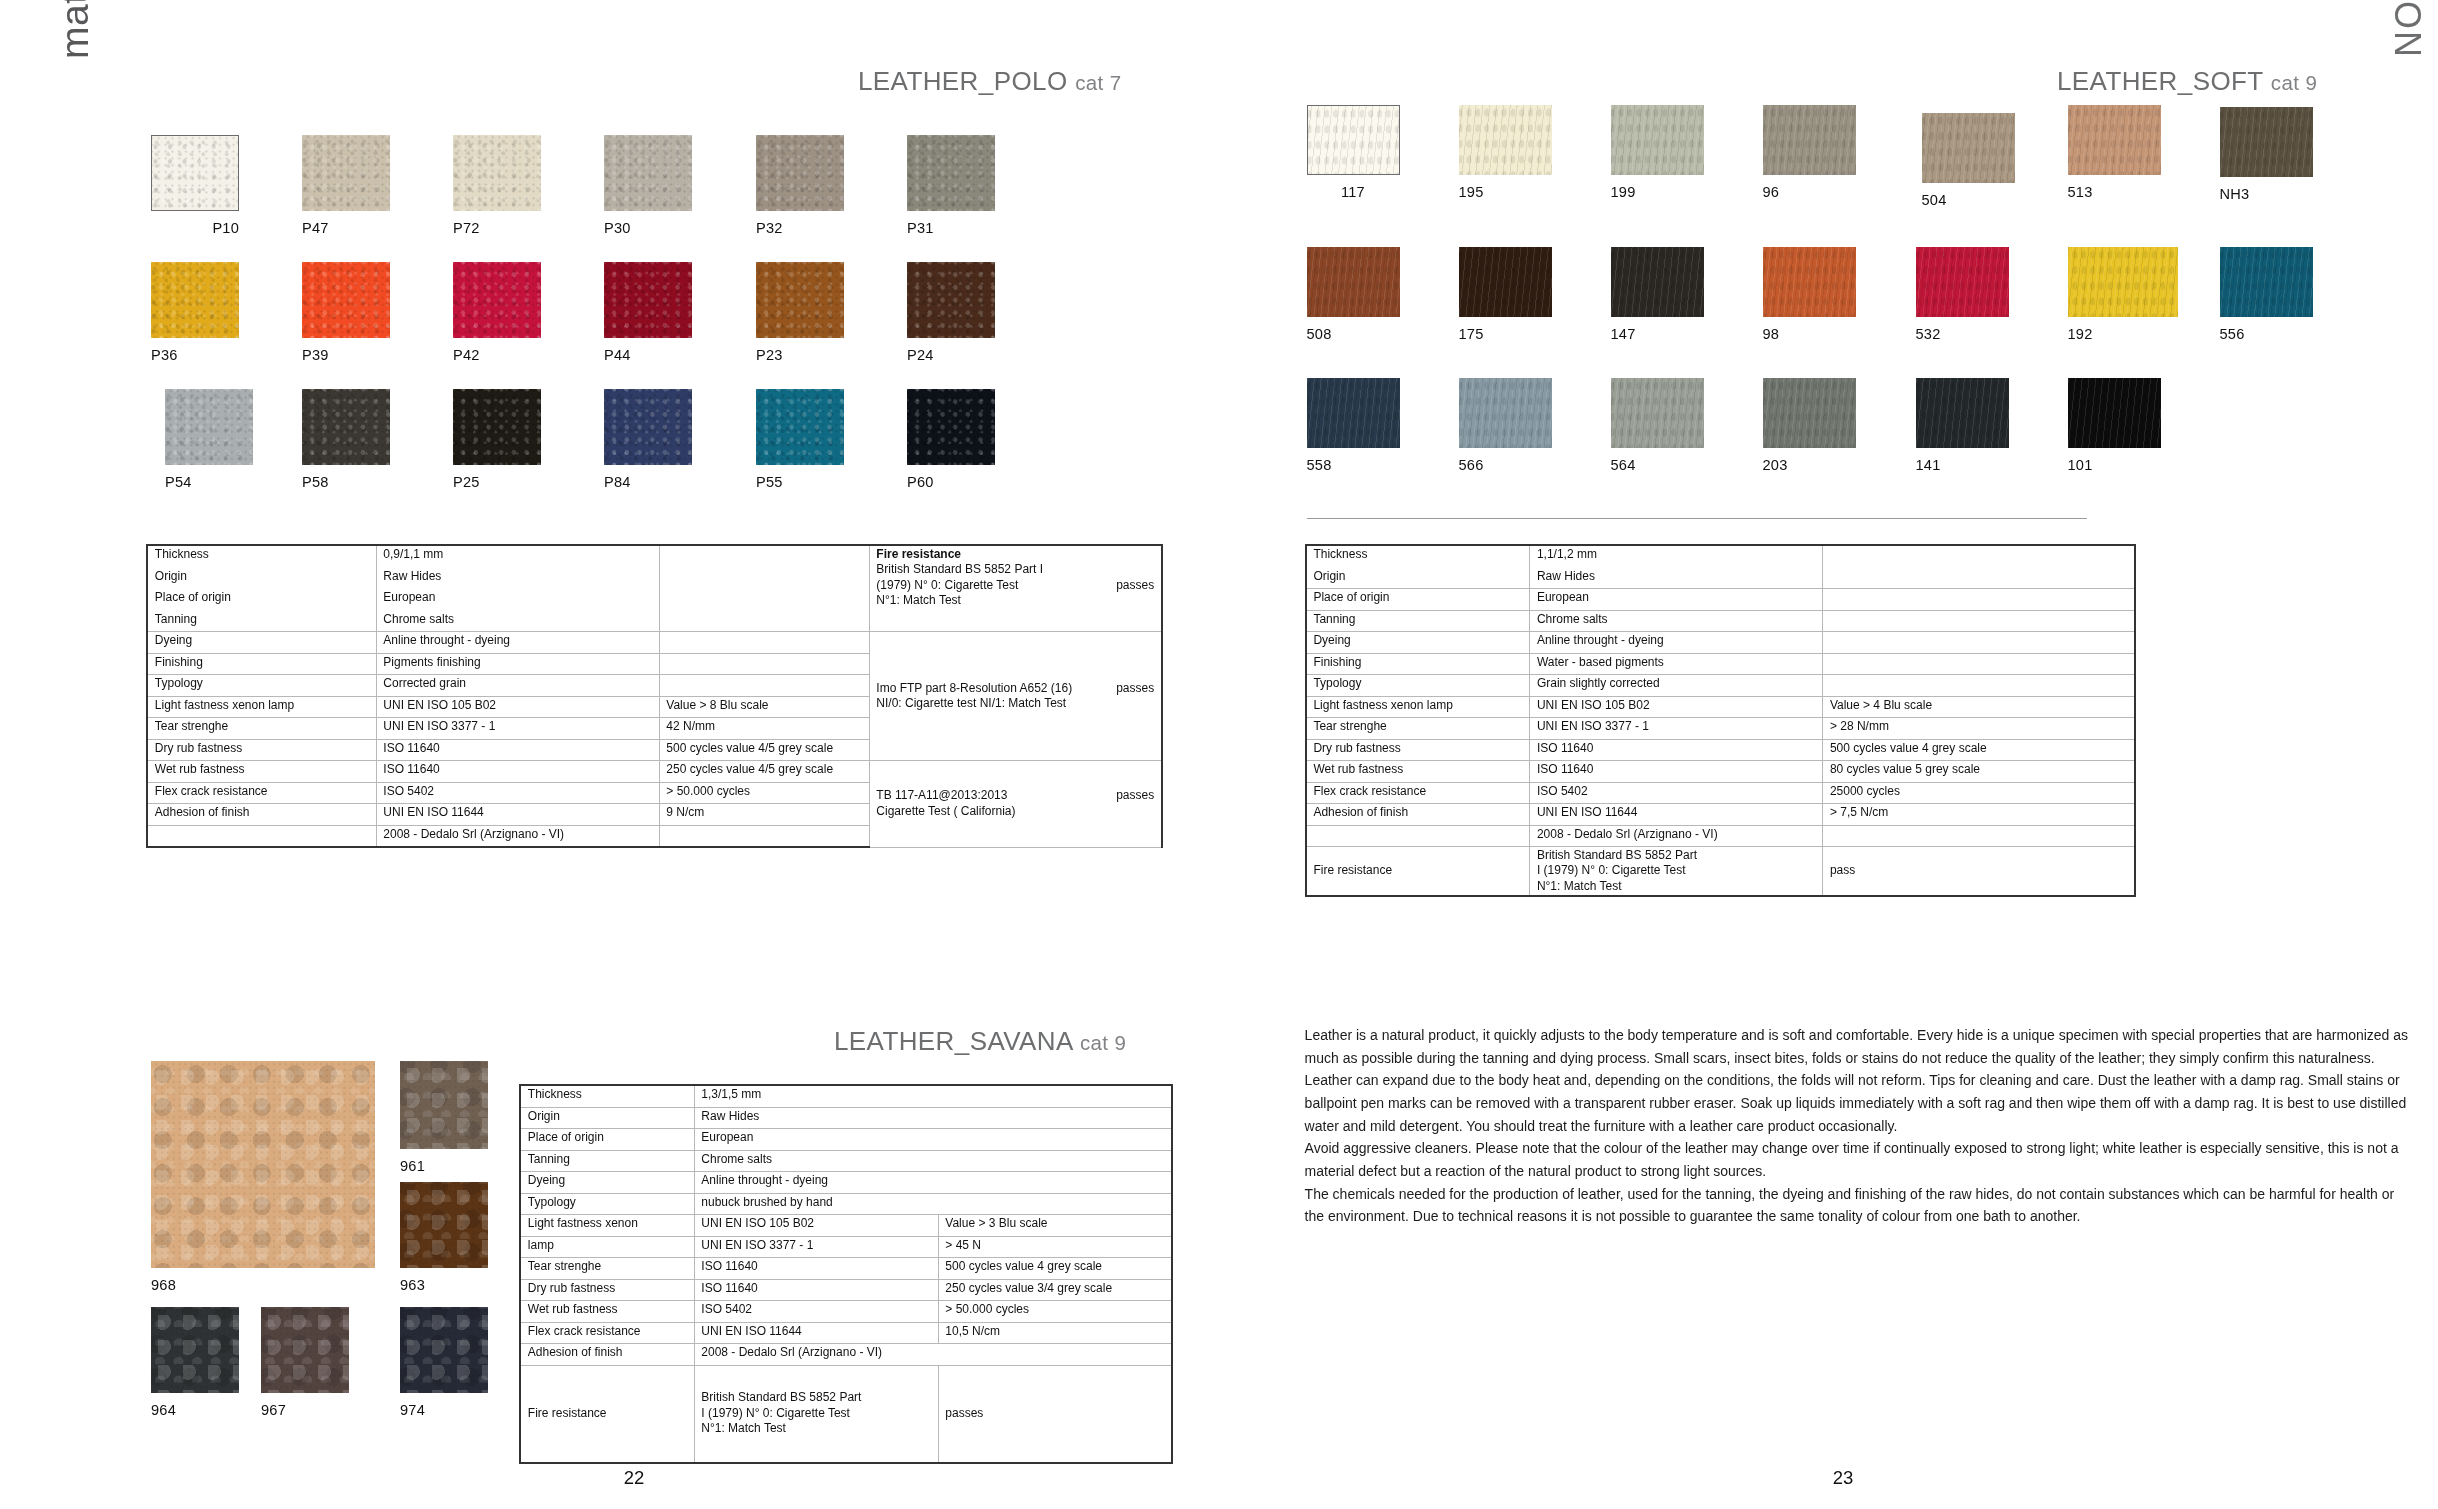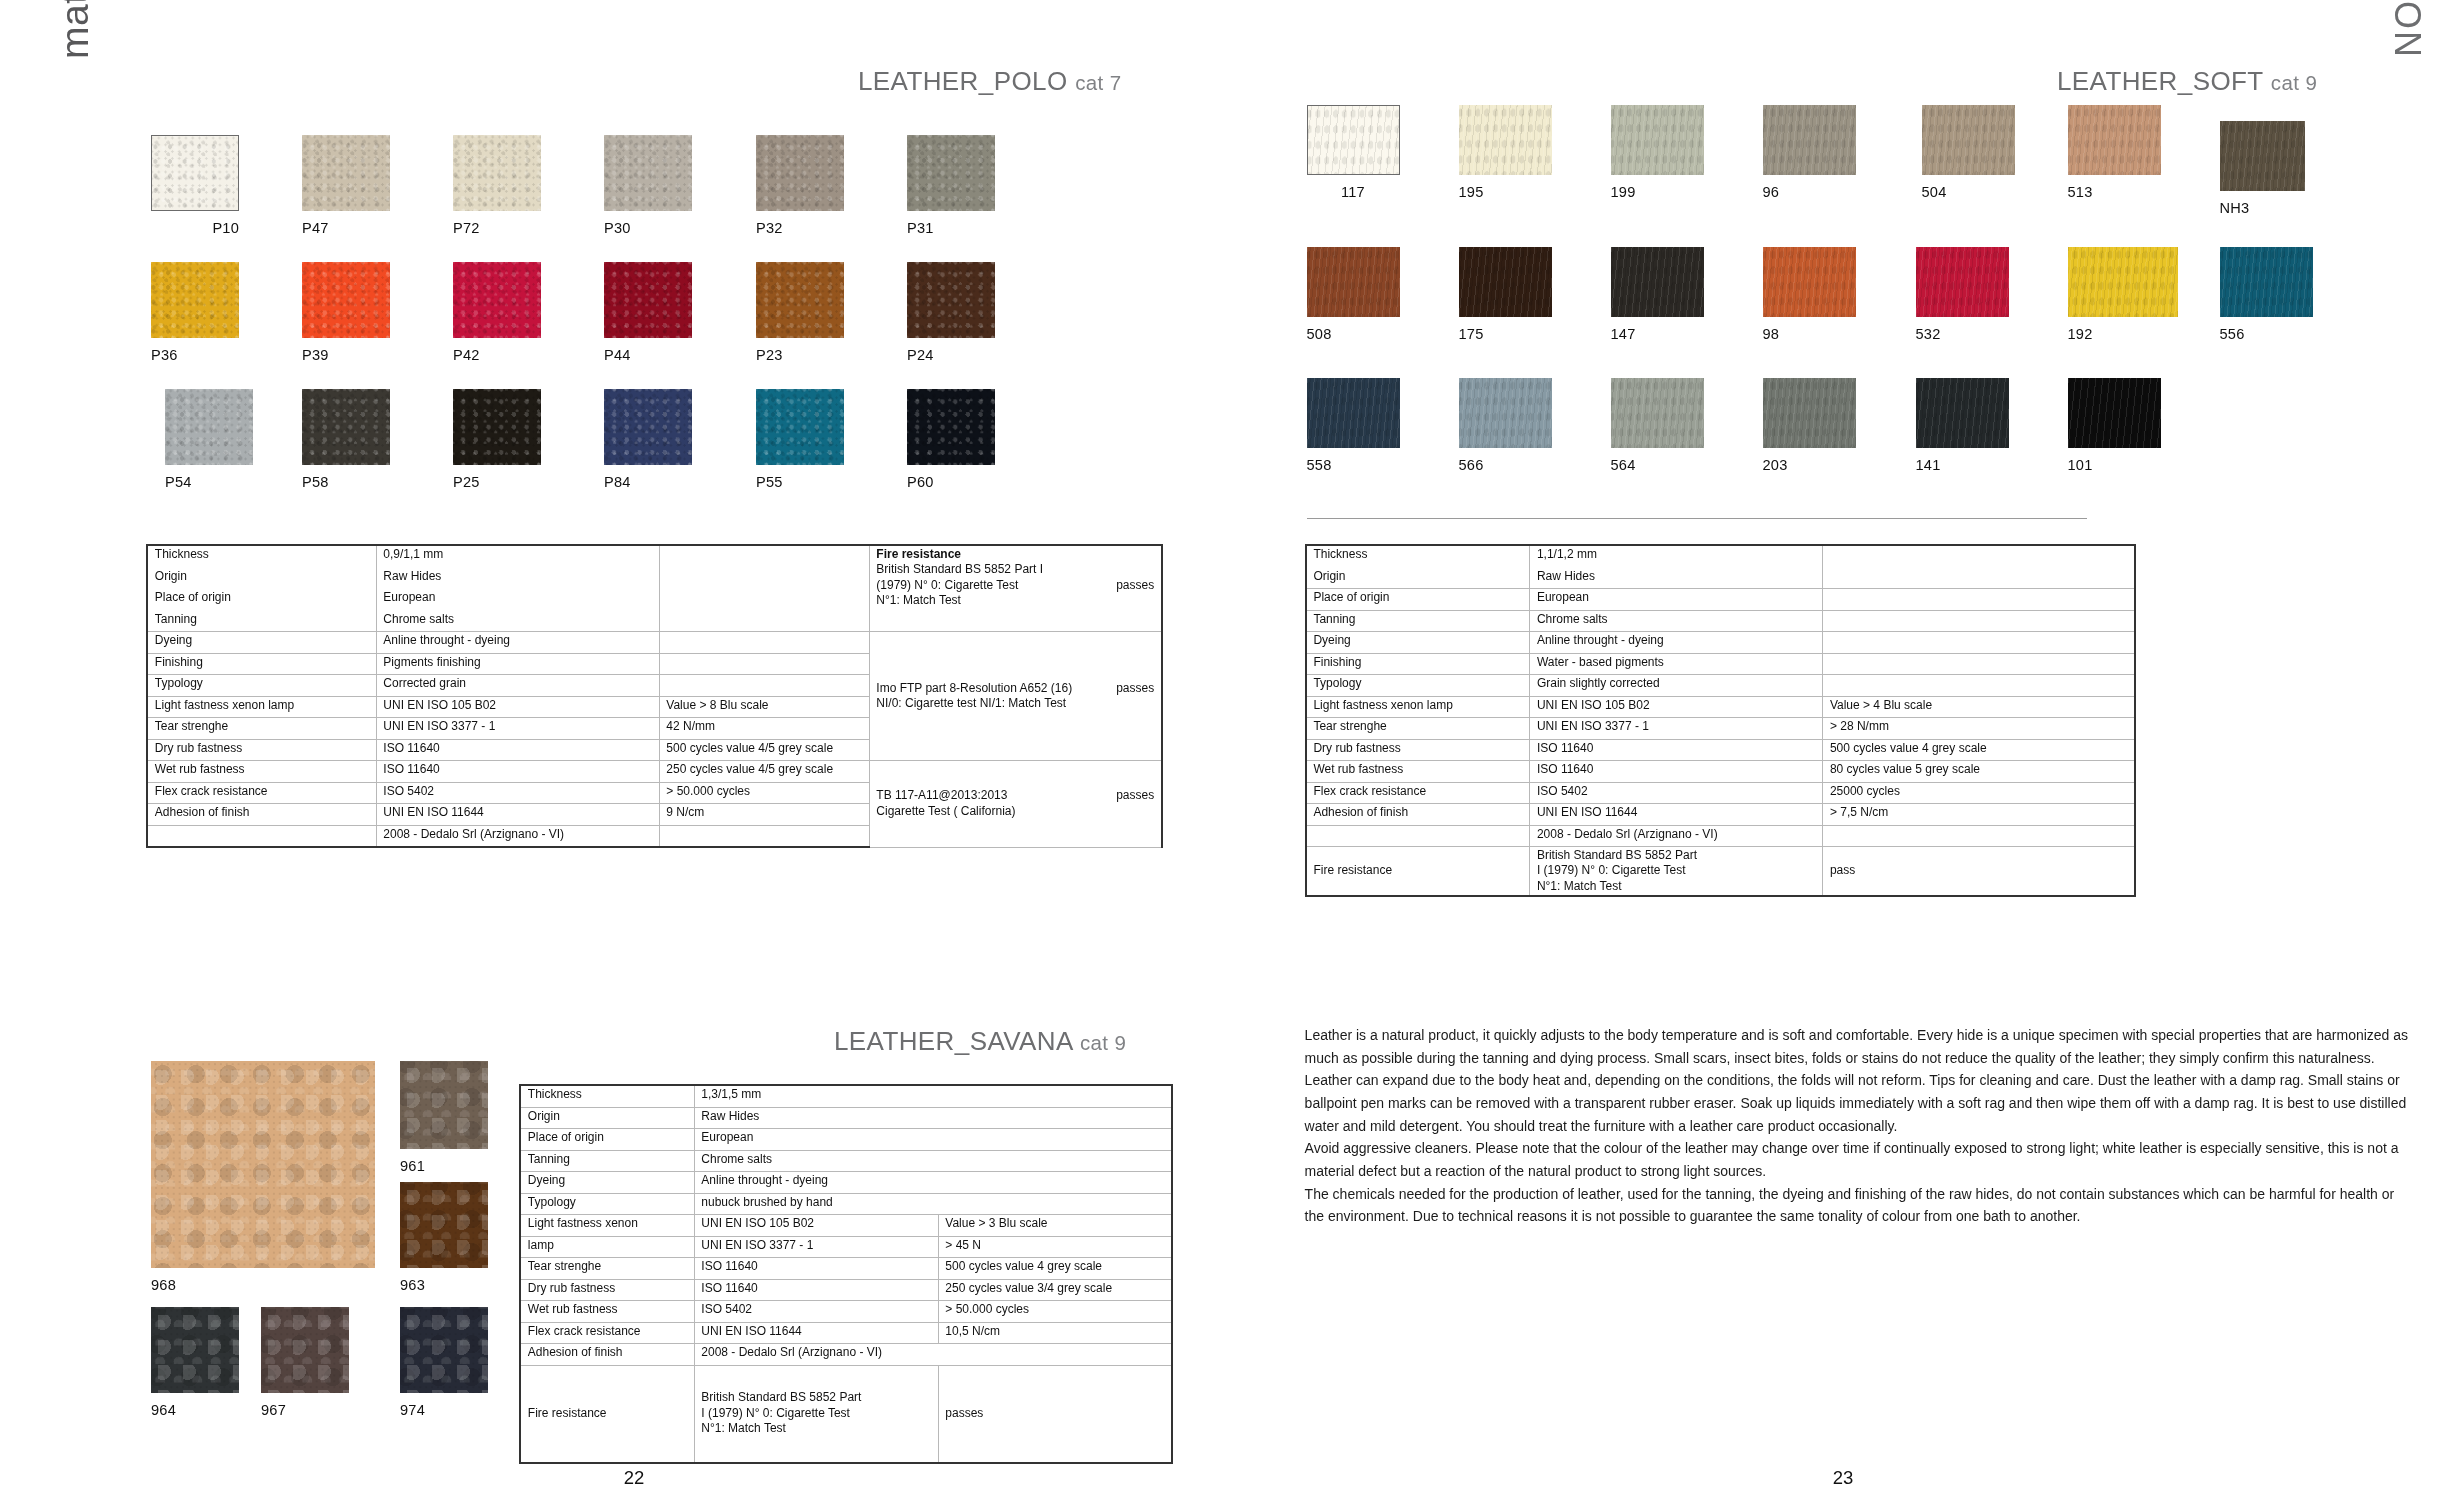--- a/index.html
+++ b/index.html
@@ -564,35 +564,35 @@
         </div>
         <div class="sw-label">199</div>
       </div>
       <div class="sw-cell" style="left: 456px; top: 0px; width: 93px;">
         <div class="sw-chip grain-soft" style="height: 70px; background: rgb(154, 147, 132);">
           <div class="grainA"></div>
           <div class="grainB"></div>
         </div>
         <div class="sw-label">96</div>
       </div>
-      <div class="sw-cell" style="left: 609px; top: 0px; width: 93px; padding-left: 6px;">
+      <div class="sw-cell" style="left: 609px; top: 8px; width: 93px; padding-left: 6px;">
         <div class="sw-chip grain-soft" style="height: 70px; background: rgb(169, 152, 130);">
           <div class="grainA"></div>
           <div class="grainB"></div>
         </div>
         <div class="sw-label">504</div>
       </div>
       <div class="sw-cell" style="left: 761px; top: 0px; width: 93px;">
         <div class="sw-chip grain-soft" style="height: 70px; background: rgb(197, 150, 118);">
           <div class="grainA"></div>
           <div class="grainB"></div>
         </div>
         <div class="sw-label">513</div>
       </div>
-      <div class="sw-cell" style="left: 913px; top: 16px; width: 85px;">
+      <div class="sw-cell" style="left: 913px; top: 2px; width: 93px;">
         <div class="sw-chip grain-soft" style="height: 70px; background: rgb(91, 81, 65);">
           <div class="grainA"></div>
           <div class="grainB"></div>
         </div>
         <div class="sw-label">NH3</div>
       </div>
       <div class="sw-cell" style="left: 0px; top: 142px; width: 93px;">
         <div class="sw-chip grain-soft" style="height: 70px; background: rgb(138, 69, 38);">
           <div class="grainA"></div>
           <div class="grainB"></div>

